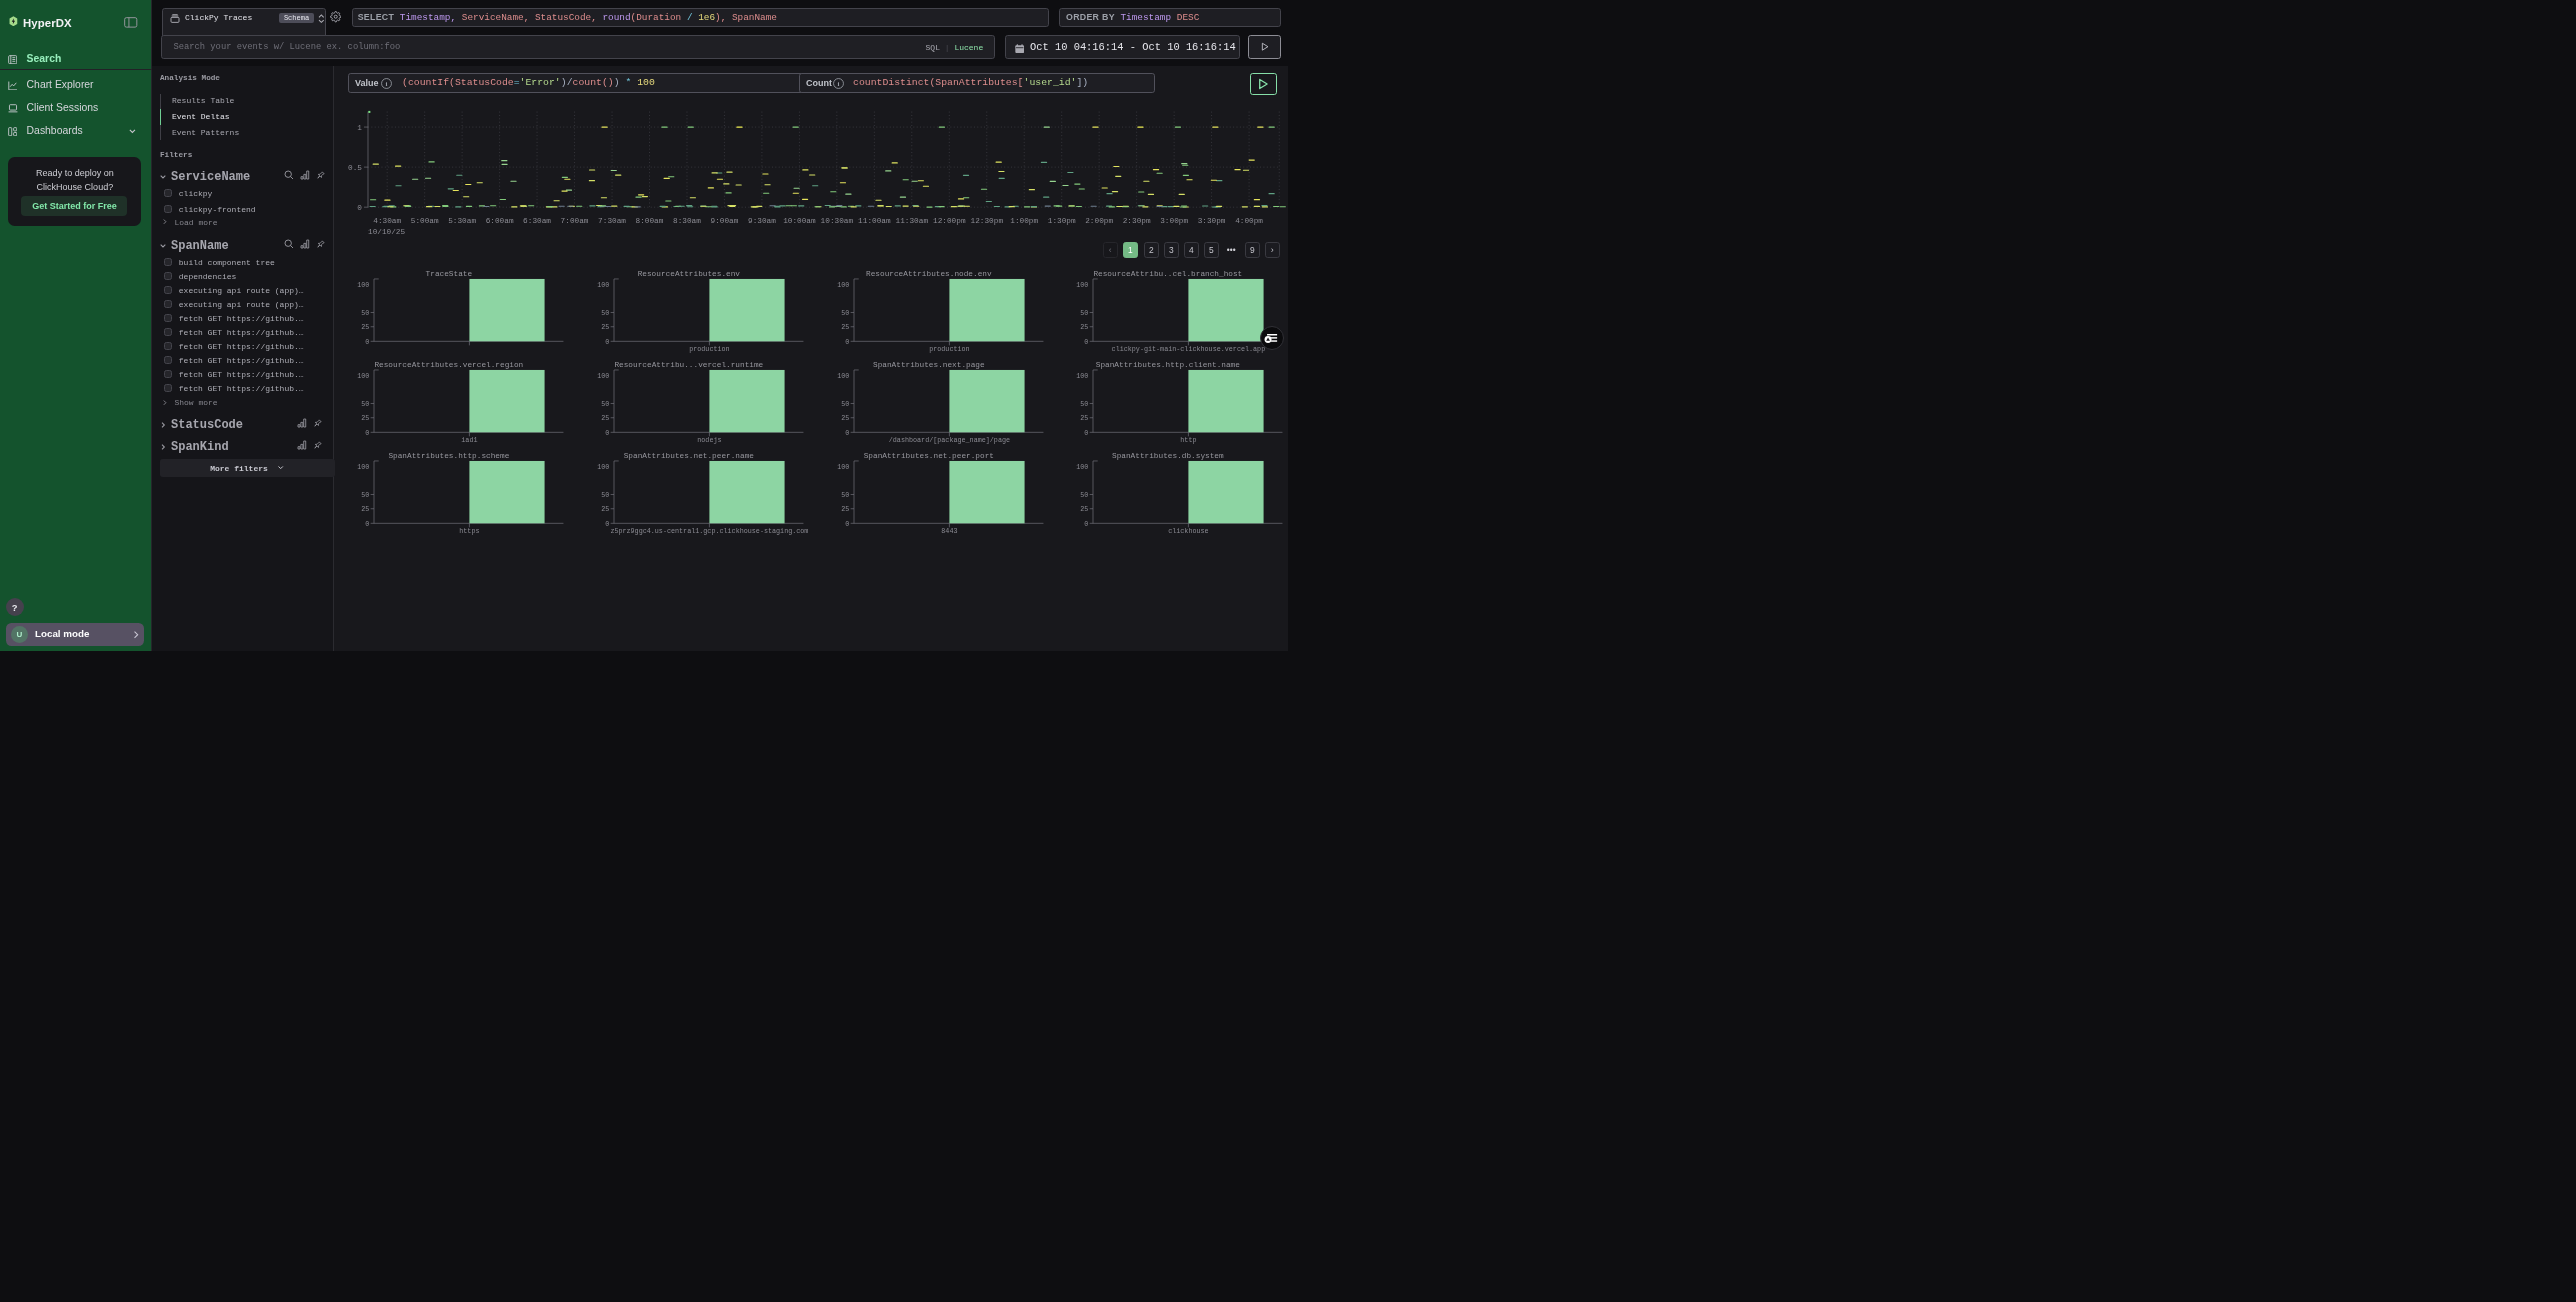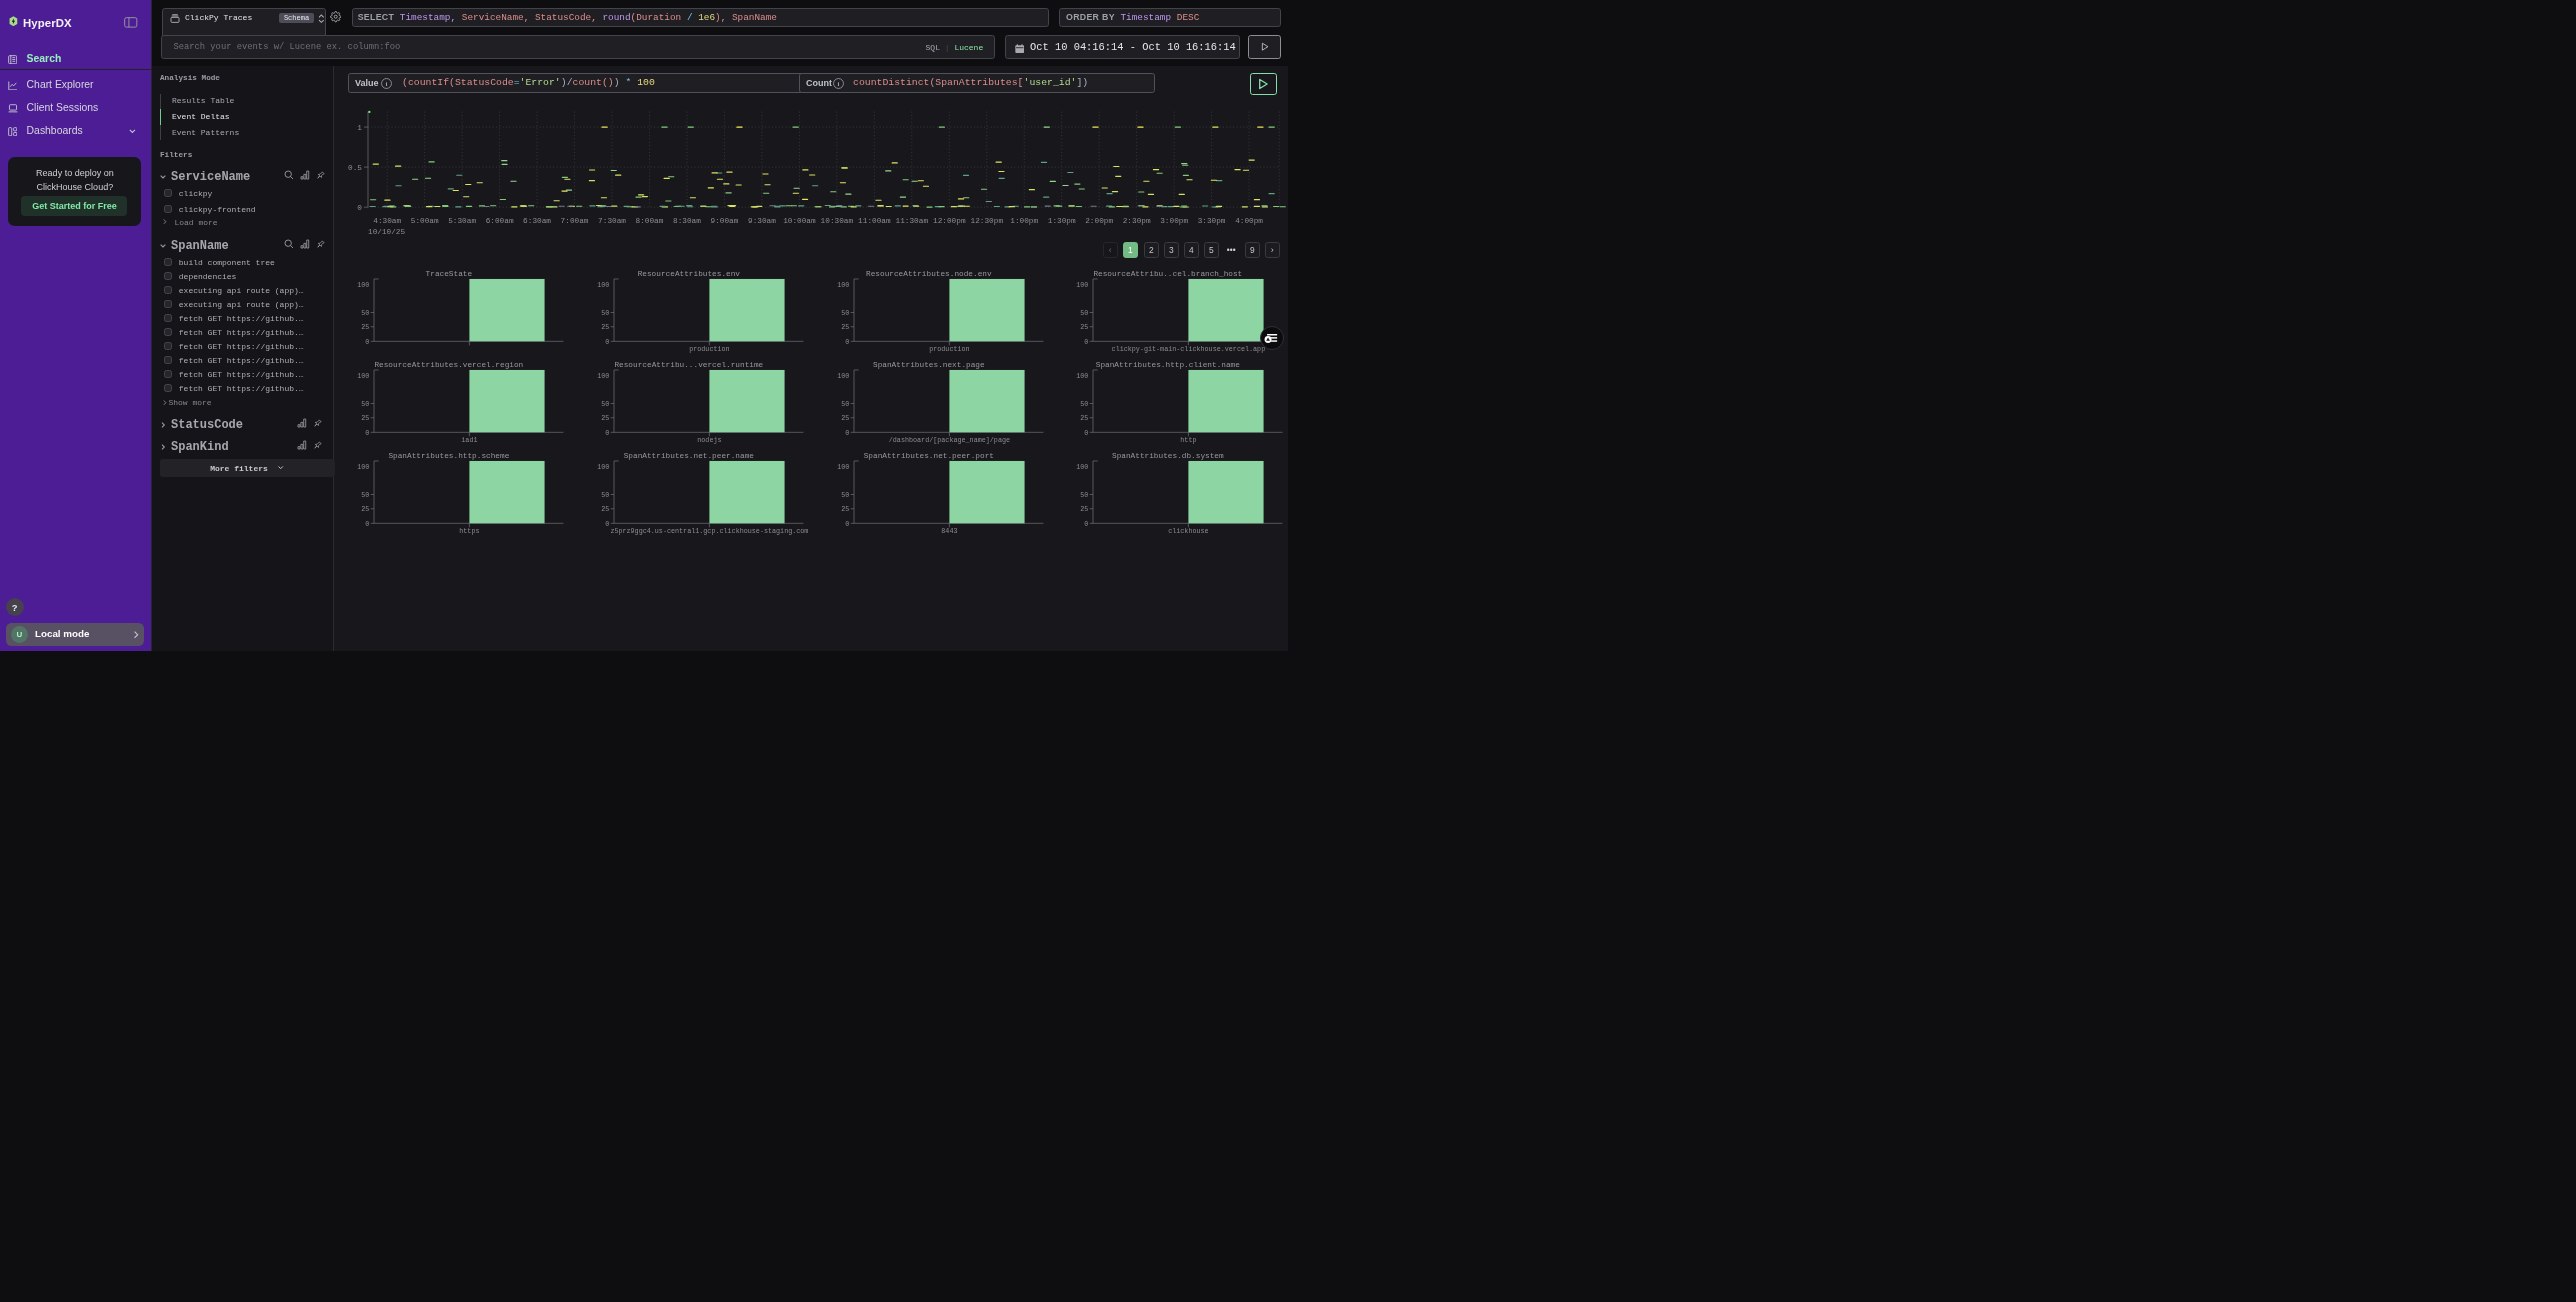--- a/index.html
+++ b/index.html
@@ -11,21 +11,21 @@
 .flab { font-family:'Liberation Mono',monospace; font-size:8px; color:#aeaeb6; margin-left:6.4px; white-space:nowrap; }
 .pgb { position:absolute; top:242px; width:14.5px; height:16px; border-radius:2.7px; display:flex; align-items:center; justify-content:center; font-size:8.4px; }
 .fhead { position:absolute; display:flex; align-items:center; font-family:'Liberation Mono',monospace; font-weight:bold; font-size:12px; color:#a6a6ae;text-align:right; }
 .ficons { position:absolute; display:flex; gap:6px; align-items:center; }
 </style></head>
 <body>
 
 <div class="abs" style="left:152px;top:66px;width:1136px;height:585px;background:#18181c"></div>
 <div class="abs" style="left:152px;top:66px;width:182px;height:585px;background:#151519;border-right:0.7px solid #2b2b30"></div>
 
-<div class="abs" style="left:0;top:0;width:152px;height:651px;background:#4c1d95;border-right:0.7px solid #26262b">
+<div class="abs" style="left:0;top:0;width:152px;height:651px;background:#14532d;border-right:0.7px solid #26262b">
   <div class="abs" style="left:8.8px;top:15.5px"><svg width="8.8" height="10.4" viewBox="0 0 26 31">
         <path d="M13 0.5 24.5 7.5v16L13 30.5 1.5 23.5v-16Z" fill="#a5db8b"></path>
         <path d="M14.8 6.5 8 16.8h4.4l-1.2 7.7 6.8-10.3h-4.4z" fill="#14141a"></path>
       </svg></div>
   <div class="abs" style="left:23px;top:16.5px;font-size:11.4px;font-weight:bold;color:#f2f2f5;letter-spacing:0.1px">HyperDX</div>
   <div class="abs" style="left:124px;top:17px"><svg width="13.5" height="10.8" viewBox="0 0 20 16" fill="none" stroke="#9a9aa2" stroke-width="1.4">
         <rect x="1" y="1" width="18" height="14" rx="2.5"></rect>
         <line x1="7.3" y1="1" x2="7.3" y2="15"></line>
       </svg></div>
 
@@ -211,21 +211,21 @@
     <span class="flab">fetch GET https://github.…</span>
   </div>
 <div class="frow" style="top:381px">
     <span class="cbx"></span>
     <span class="flab">fetch GET https://github.…</span>
   </div>
 <div class="abs" style="left:161px;top:398px;display:flex;align-items:center">
     <svg width="7.4" height="7.4" viewBox="0 0 12 12" fill="none" stroke="#85858d" stroke-width="1.5">
       <path d="M4.5 2.5 8 6 4.5 9.5"></path>
     </svg>
-    <span class="mono" style="font-size:8px;color:#85858d;">Show more</span>
+    <span class="mono" style="font-size:8px;color:#85858d;margin-left:6px">Show more</span>
   </div>
 
 <div class="fhead" style="left:159px;top:418px">
     <svg width="8" height="8" viewBox="0 0 12 12" fill="none" stroke="#9a9aa2" stroke-width="1.6">
       <path d="M4.5 2.5 8 6 4.5 9.5"></path>
     </svg>
     <span style="margin-left:4px">StatusCode</span>
   </div>
 <div class="ficons" style="left:297px;top:418px">
     <svg width="10" height="9.4" viewBox="0 0 15 14" fill="none" stroke="#a2a2aa" stroke-width="1.2">

